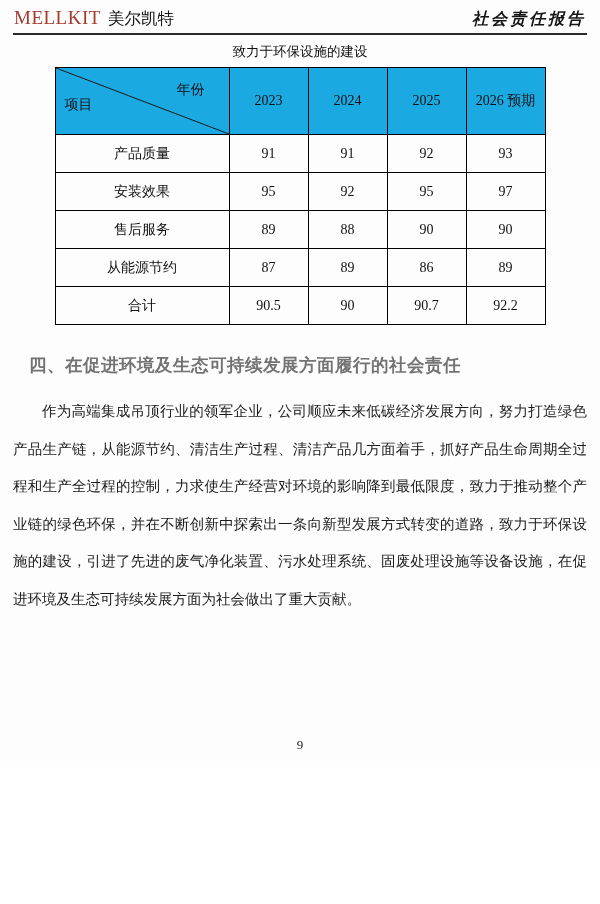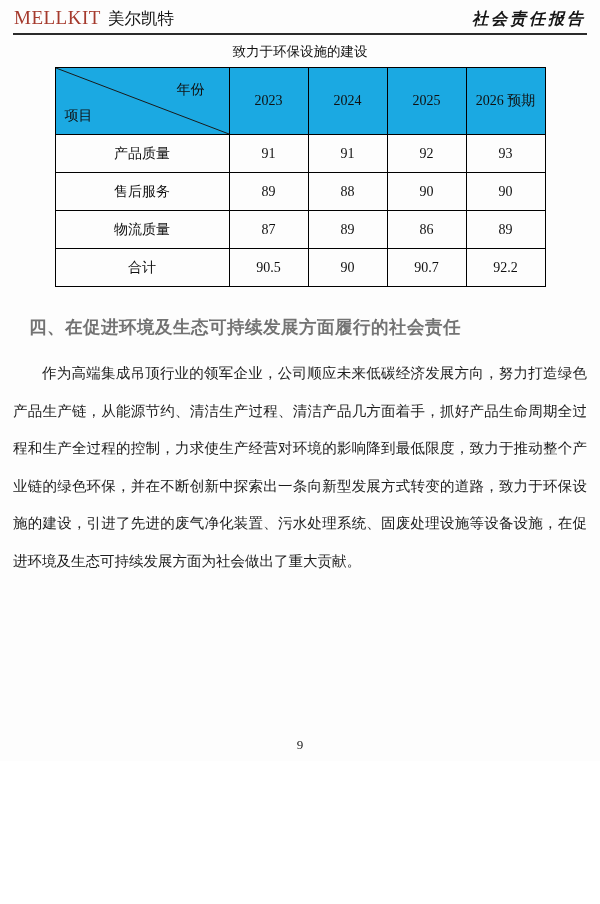--- a/index.html
+++ b/index.html
@@ -43,21 +43,21 @@
   }
   table.sat th,table.sat td{
     border:1px solid #000;font-weight:normal;text-align:center;
     vertical-align:middle;font-size:14px;padding:0;color:#101010;
   }
   table.sat thead th{background:var(--table_header_bg);height:66px;}
   table.sat tbody td{height:37px;}
   .corner-cell{position:relative;}
   .corner-svg{position:absolute;left:0;top:0;width:100%;height:100%;display:block;}
   .corner-year{position:absolute;top:13px;right:24px;font-size:14px;}
-  .corner-item{position:absolute;left:9px;bottom:9px;font-size:14px;}
+  .corner-item{position:absolute;left:9px;bottom:20px;font-size:14px;}
   
   .section-heading{
     font-size:17.5px;font-weight:bold;margin:27px 16px 0;line-height:27px;
     color:#737373;letter-spacing:0.5px;
   }
   .par2{margin-top:14px;}
   
   .page-num{
     position:absolute;bottom:8px;left:0;right:0;text-align:center;
     font-size:13px;color:#222;
@@ -103,28 +103,35 @@
     </thead>
     <tbody>
       <tr>
         <td>产品质量</td>
         <td>91</td>
         <td>91</td>
         <td>92</td>
         <td>93</td>
       </tr>
       <tr>
+        <td>安装效果</td>
+        <td>95</td>
+        <td>92</td>
+        <td>95</td>
+        <td>97</td>
+      </tr>
+      <tr>
         <td>售后服务</td>
         <td>89</td>
         <td>88</td>
         <td>90</td>
         <td>90</td>
       </tr>
       <tr>
-        <td>物流质量</td>
+        <td>从能源节约</td>
         <td>87</td>
         <td>89</td>
         <td>86</td>
         <td>89</td>
       </tr>
       <tr>
         <td>合计</td>
         <td>90.5</td>
         <td>90</td>
         <td>90.7</td>

